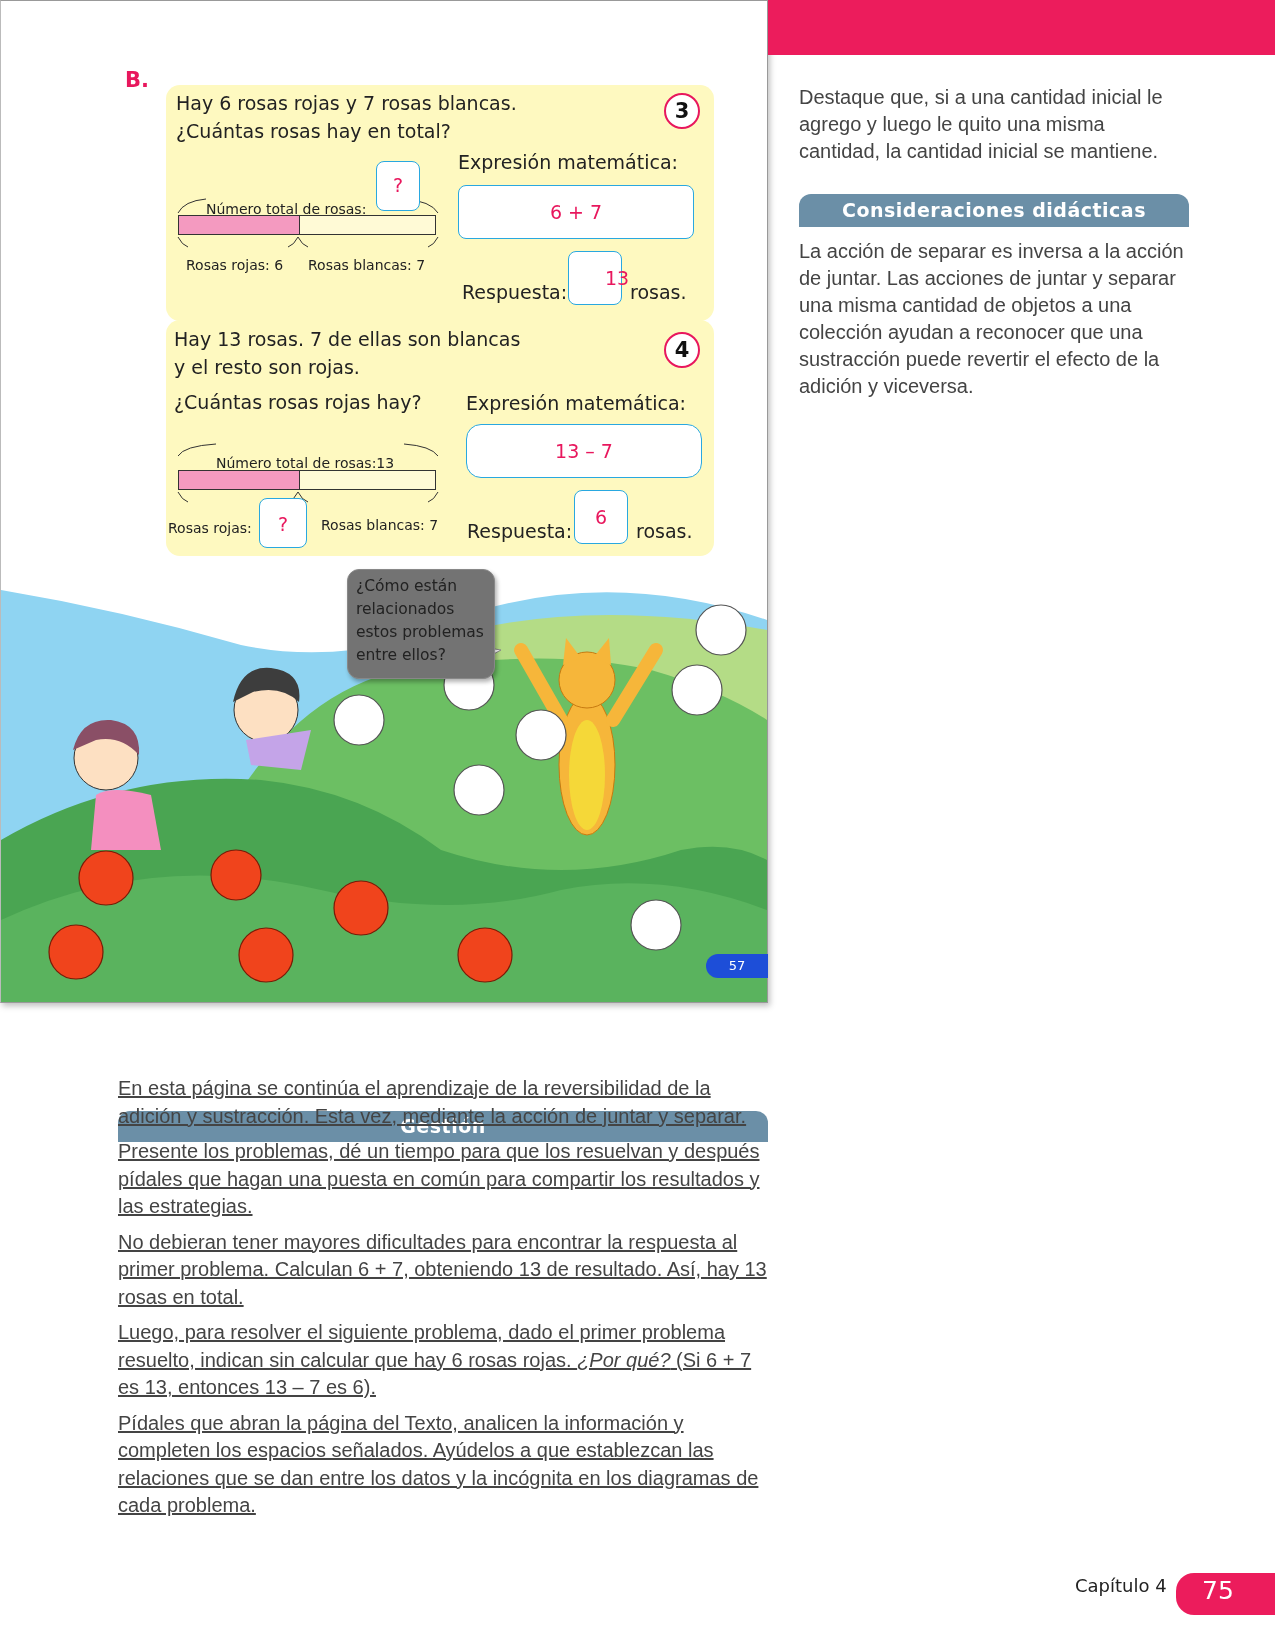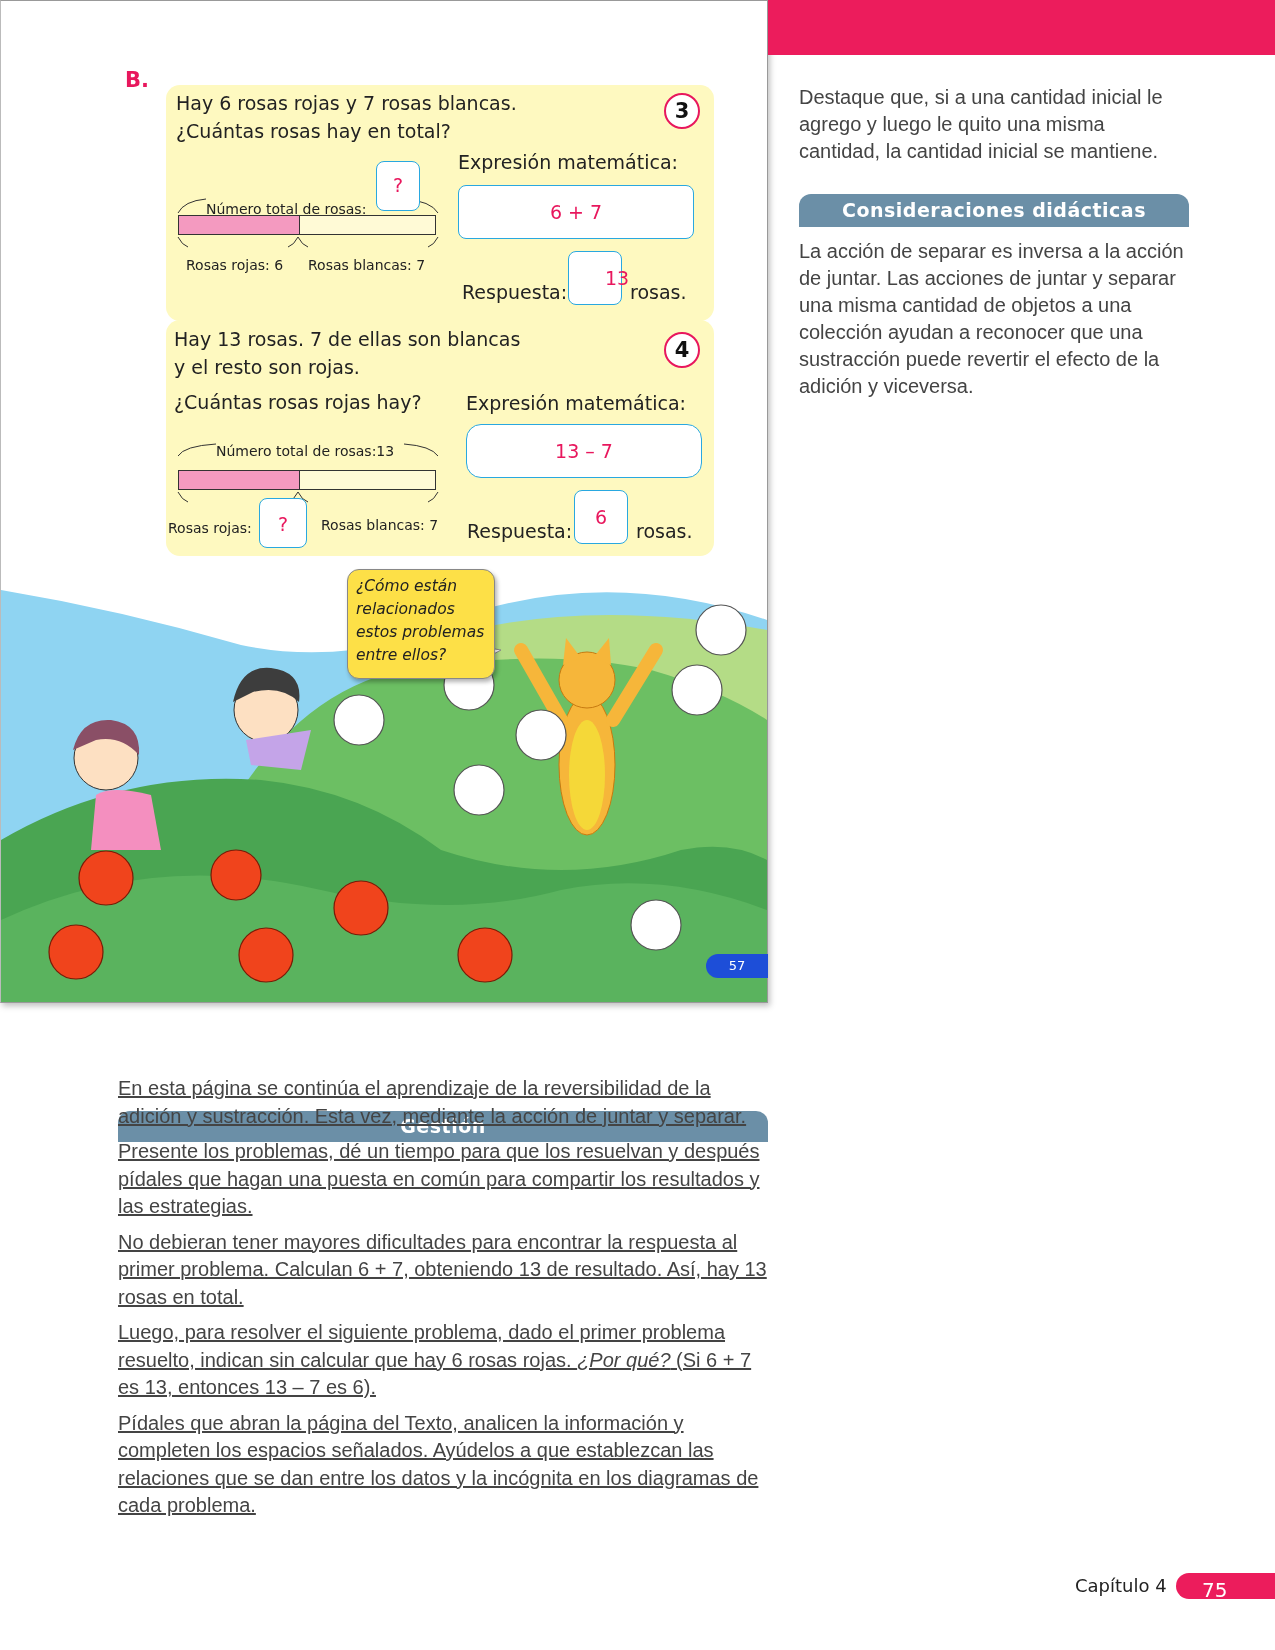--- a/index.html
+++ b/index.html
@@ -26,37 +26,37 @@
   .tape { height:20px; border:1.5px solid #333; box-sizing:border-box; display:flex; background:#fef9c0; }
   .tape .red { background:#f49ac0; border-right:1.5px solid #333; }
   .tape .white { background:#fffad6; flex:1; }
 
   .box { border:1.5px solid #29a8e0; border-radius:8px; background:#fff; color:#e8175d; text-align:center;
          box-sizing:border-box; font-size:19px; }
   .expr-label { font-size:19px; color:#222; }
 
   
   .scene { left:1px; top:590px; width:766px; height:412px; overflow:hidden; }
-  .bubble { left:347px; top:569px; width:148px; height:110px; background:#fde047; border:1px solid #888;
+  .bubble { left:347px; top:569px; width:148px; height:110px; background:#737373; border:1px solid #888;
             border-radius:12px; box-shadow:2px 3px 4px rgba(0,0,0,0.3); font-size:15.5px; line-height:23px;
-            padding:5px 8px; box-sizing:border-box; color:#222;font-style:italic; }
+            padding:5px 8px; box-sizing:border-box; color:#222; }
   .pagenum57 { left:706px; top:954px; width:62px; height:24px; background:#1d4ed8; color:#fff; font-size:13px;
                border-radius:12px 0 0 12px; text-align:center; line-height:24px; }
 
   
   .right-col { left:799px; width:390px; font-family:"Liberation Sans", sans-serif; font-size:20px; line-height:27px; color:#444; }
   .header-bar { background:#6b8fa7; color:#fff; text-align:center; font-size:19px; font-weight:bold; letter-spacing:0.5px;
                 border-radius:12px 12px 0 0; font-family:"DejaVu Sans", sans-serif; }
 
   .gestion-col { left:118px; width:650px; font-family:"Liberation Sans", sans-serif; font-size:20px; line-height:27.5px; color:#444; }
   .gestion-col p { margin:0 0 8px 0;text-decoration:underline; }
 
   .footer-chapter { left:1075px; top:1575px; font-size:18px; color:#222; }
-  .footer-num { left:1176px; top:1573px; width:99px; height:26px; background:#ec1c5c; border-radius:18px 0 0 18px;
-                color:#fff; font-size:20px; line-height:35px; padding-left:26px; box-sizing:border-box; }
+  .footer-num { left:1176px; top:1573px; width:99px; height:42px; background:#ec1c5c; border-radius:18px 0 0 18px;
+                color:#fff; font-size:25px; line-height:35px; padding-left:26px; box-sizing:border-box; }
 </style>
 </head>
 <body>
 
 <div class="abs student-page"></div>
 <div class="abs pink-band"></div>
 
 <div class="abs section-letter">B.</div>
 
 <div class="abs card card1">
@@ -94,21 +94,21 @@
 <div class="abs card card2">
   <div class="abs card-text" style="left:8px;top:5px;">Hay 13 rosas. 7 de ellas son blancas</div>
   <div class="abs card-text" style="left:8px;top:33px;">y el resto son rojas.</div>
   <div class="abs card-text" style="left:8px;top:68px;">¿Cuántas rosas rojas hay?</div>
   <div class="abs num-badge" style="left:498px;top:12px;">4</div>
 
   <svg class="abs" style="left:10px;top:118px;" width="270" height="20">
     <path d="M2 18 Q8 8 40 6" fill="none" stroke="#333" stroke-width="1"></path>
     <path d="M228 6 Q255 8 262 18" fill="none" stroke="#333" stroke-width="1"></path>
   </svg>
-  <div class="abs bar-label" style="left:50px;top:107px;text-align:center;">Número total de rosas:13</div>
+  <div class="abs bar-label" style="left:50px;top:119px;text-align:center;">Número total de rosas:13</div>
   <div class="abs tape" style="left:12px;top:150px;width:258px;">
     <div class="red" style="width:120px;"></div>
     <div class="white"></div>
   </div>
   <svg class="abs" style="left:10px;top:170px;" width="270" height="14">
     <path d="M2 2 Q6 10 12 12" fill="none" stroke="#333" stroke-width="1"></path>
     <path d="M122 2 Q118 10 112 12" fill="none" stroke="#333" stroke-width="1"></path>
     <path d="M122 2 Q126 10 132 12" fill="none" stroke="#333" stroke-width="1"></path>
     <path d="M262 2 Q258 10 252 12" fill="none" stroke="#333" stroke-width="1"></path>
   </svg>

